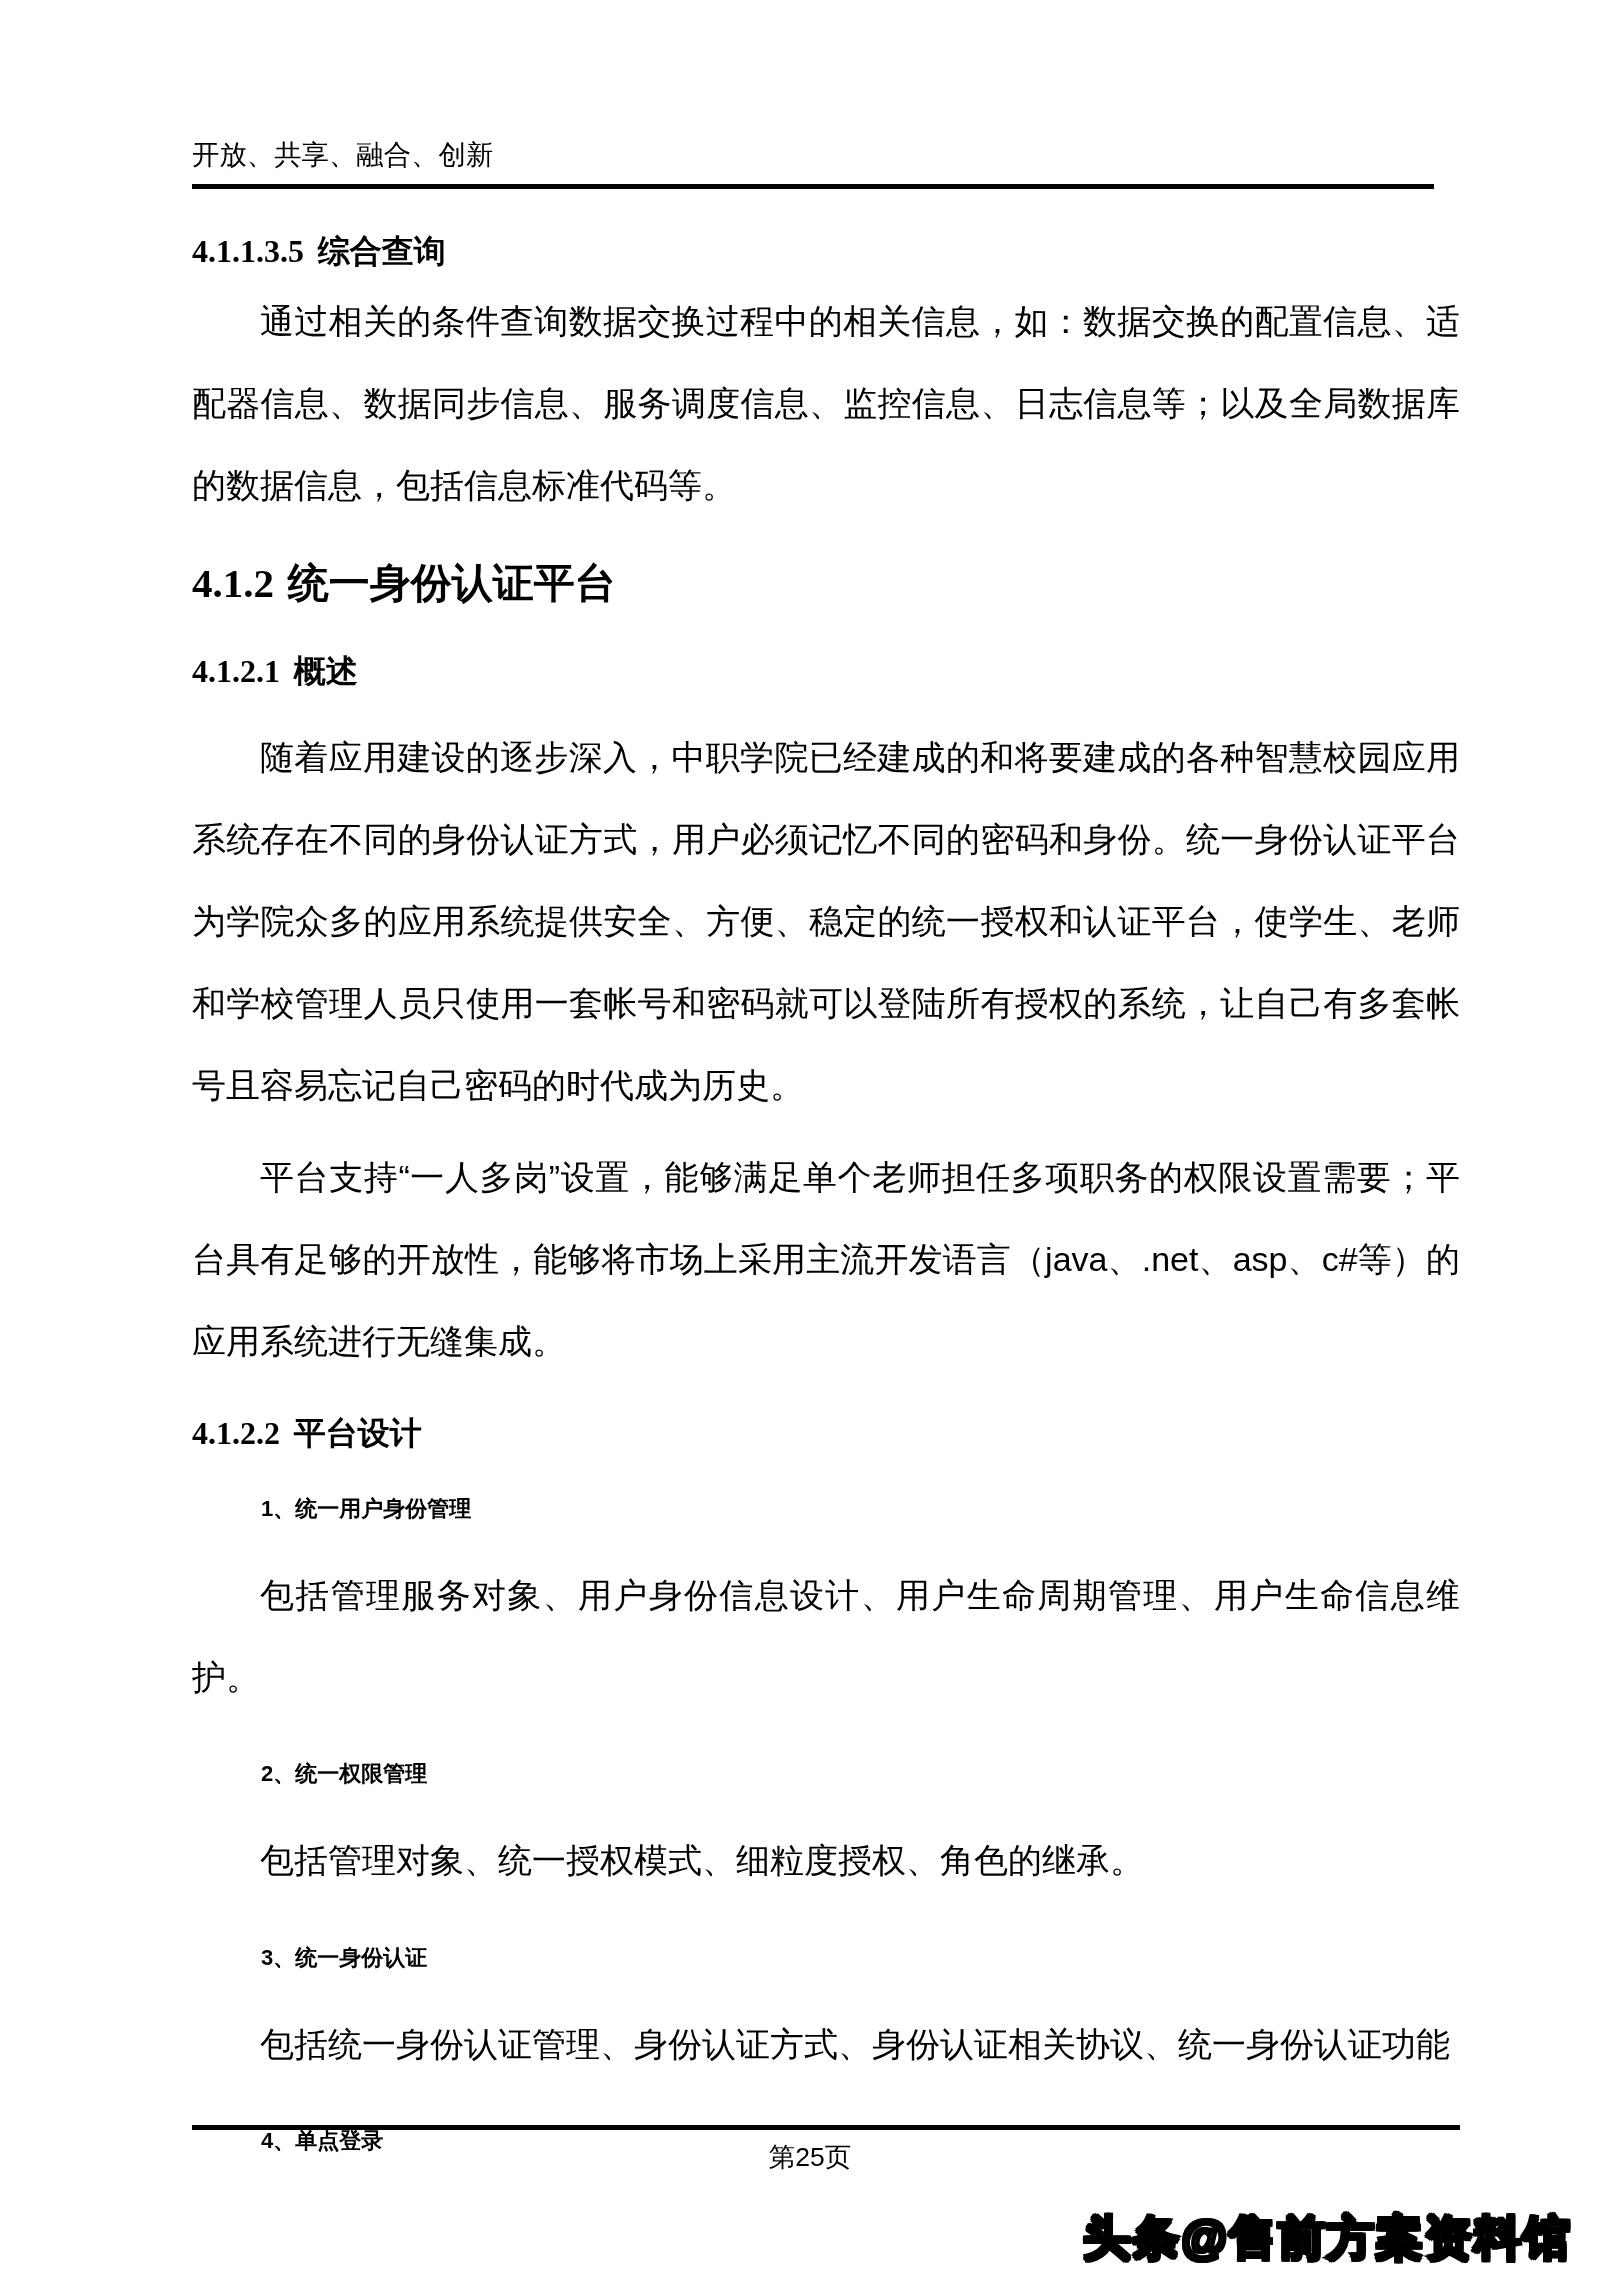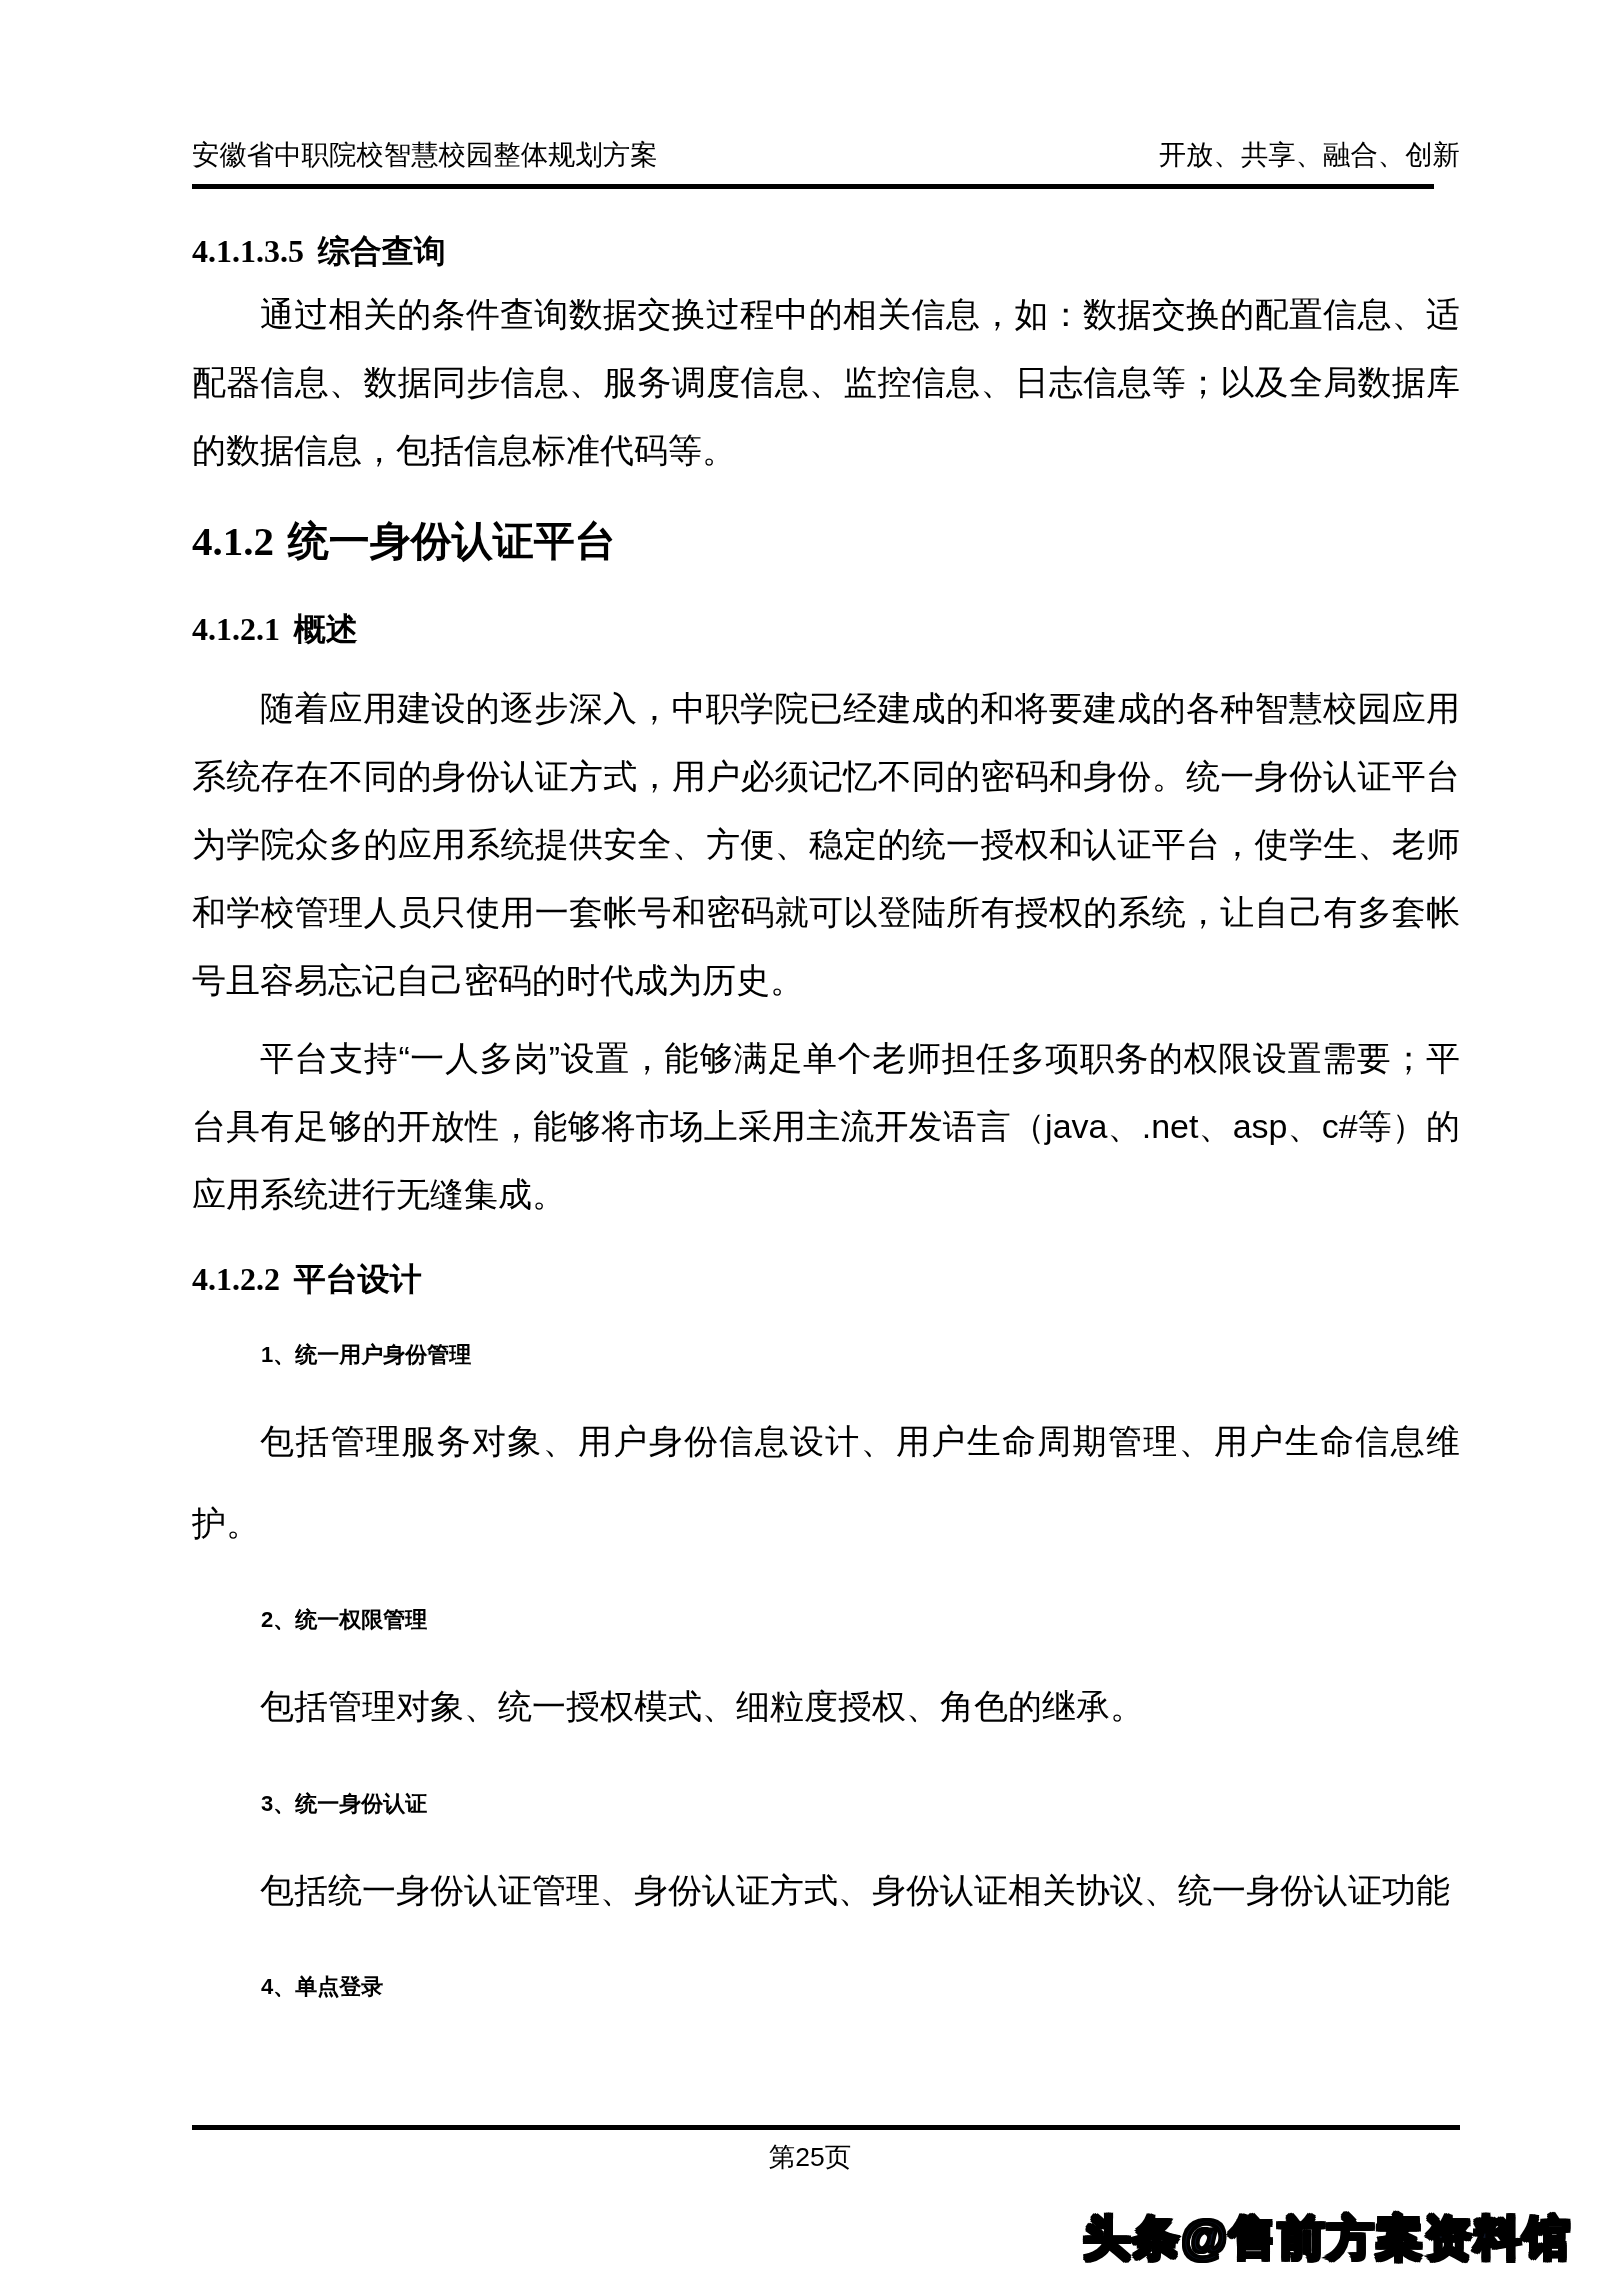--- a/index.html
+++ b/index.html
@@ -54,21 +54,21 @@
     font-family: "Liberation Serif", serif;
     font-weight: bold;
     margin-right: 13.7px;
   }
   .h-overview { margin-top: 44px; }
   .h-design   { margin-top: 32px; }
   
   .para {
     margin: 13.7px 0 0 0;
     font-size: 34px;
-    line-height: 68px;
+    line-height: 82px;
     text-align: justify;
     text-indent: 2em;
   }
   .para-tight   { margin-top: 25.5px; }
   .para-tighter { margin-top: 9.8px; }
   
   .item-label {
     margin: 15.7px 0 0 0;
     padding-left: 69px;
     font-size: 22px;
@@ -116,21 +116,20 @@
       2px 0 0 #000, -2px 0 0 #000;
   }
 </style>
 </head>
 <body>
 
 <div class="page">
   <div class="content">
 
     <div class="doc-header-row">
-      <span>安徽省中职院校智慧校园整体规划方案</span>
       <span>开放、共享、融合、创新</span>
     </div>
     <div class="doc-header-rule"></div>
 
     <h3 class="h-small">
       <span class="num">4.1.1.3.5</span><span>综合查询</span>
     </h3>
     <p class="para para-tighter">通过相关的条件查询数据交换过程中的相关信息，如：数据交换的配置信息、适配器信息、数据同步信息、服务调度信息、监控信息、日志信息等；以及全局数据库的数据信息，包括信息标准代码等。</p>
 
     <h2 class="h-big">

